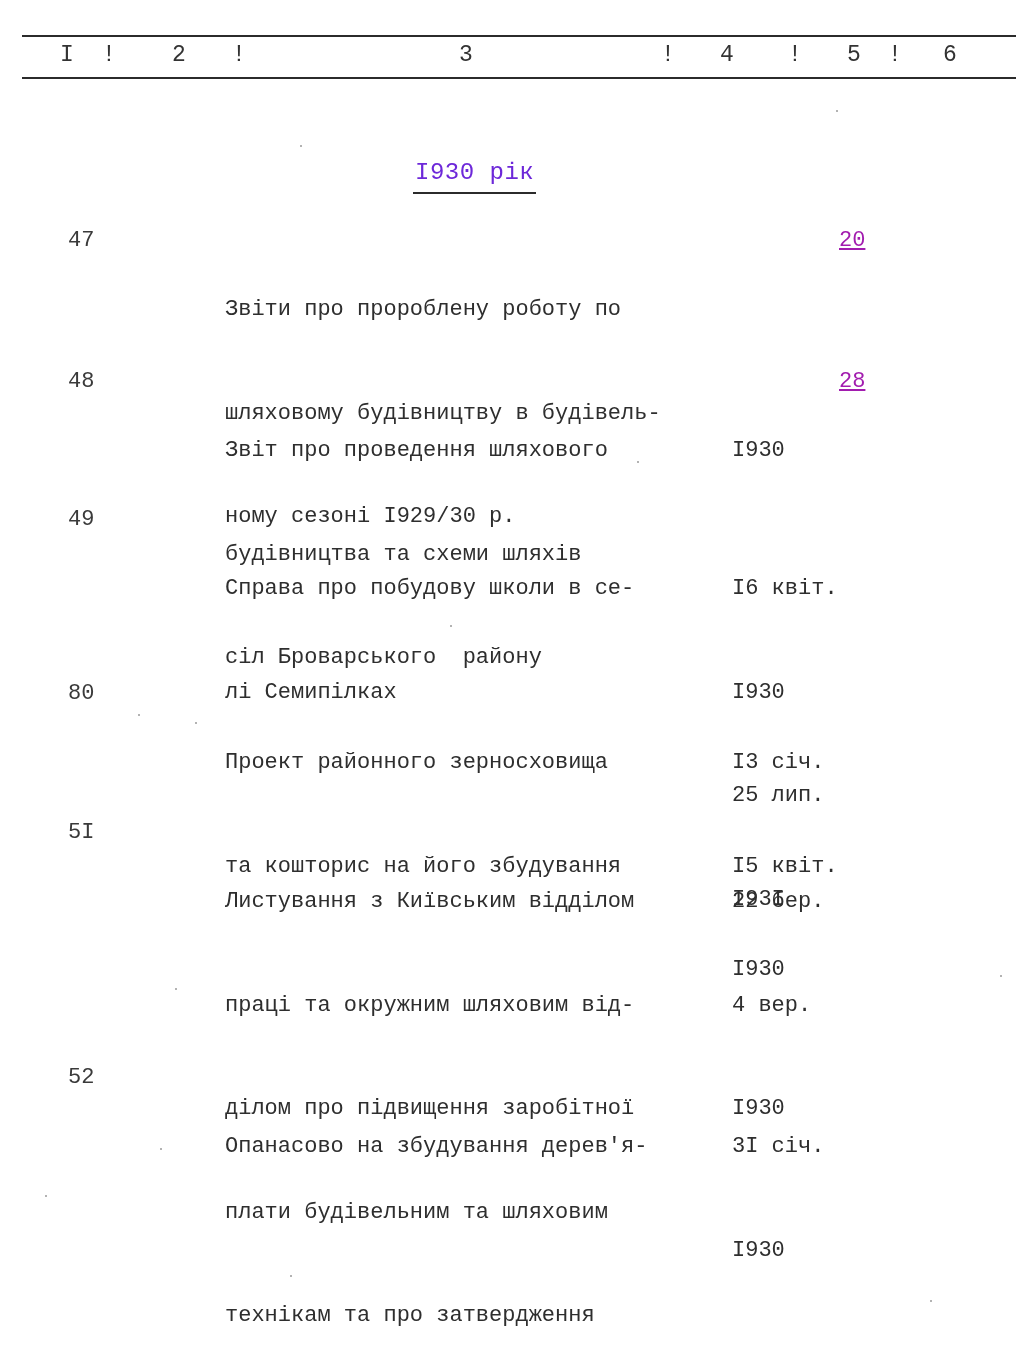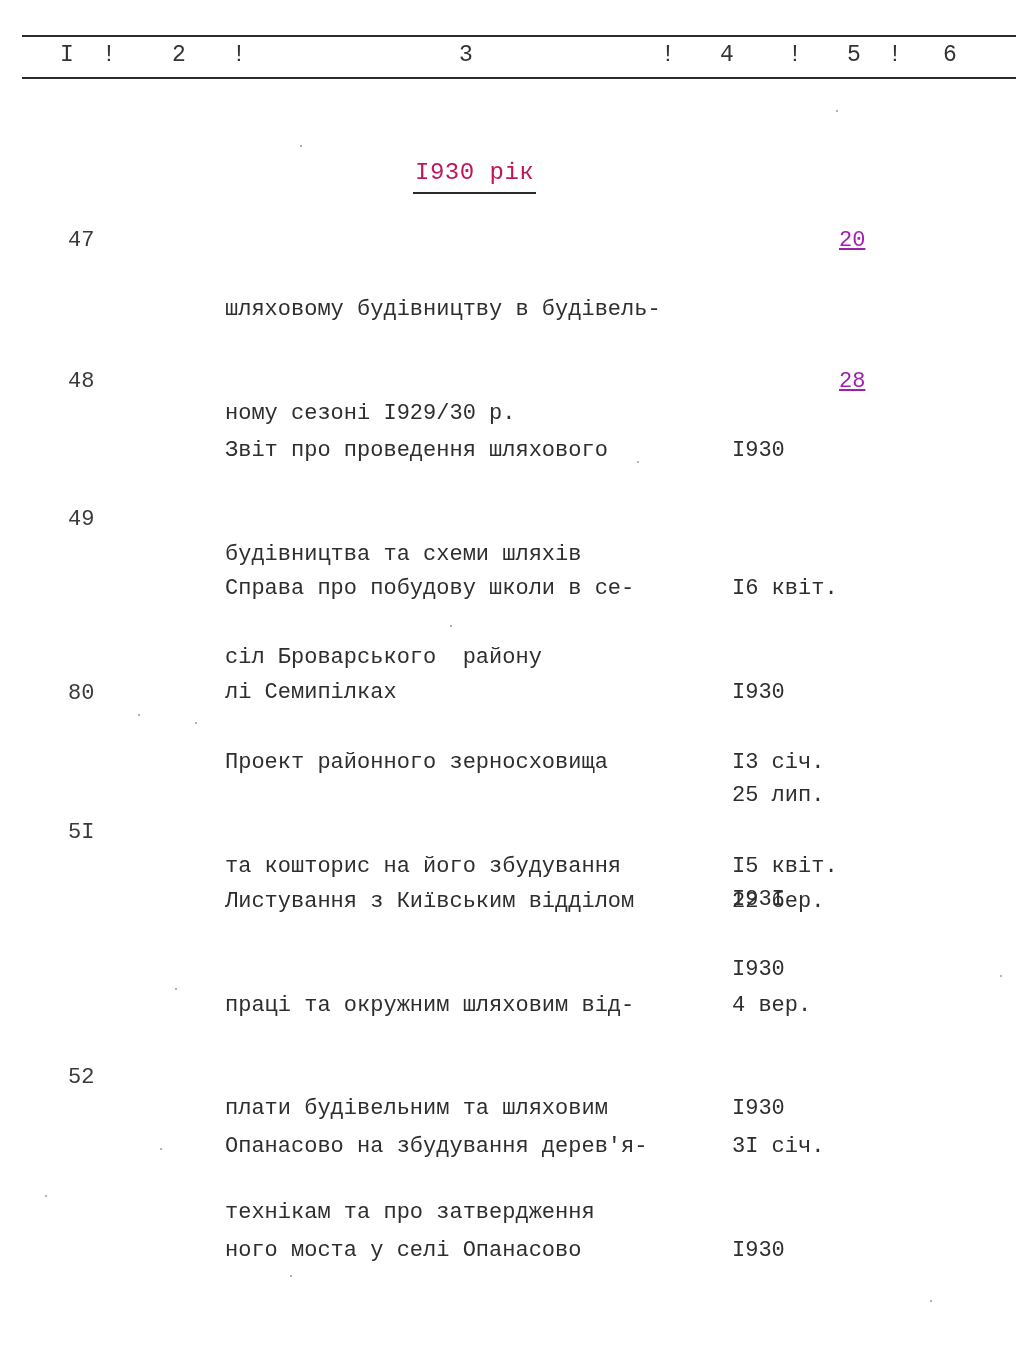--- a/index.html
+++ b/index.html
@@ -53,21 +53,21 @@
 
     .year-heading {
       position: absolute;
       top: 157px;
       left: 413px;
       font-size: 24px;
       line-height: 32px;
       letter-spacing: 0.5px;
       padding: 0 2px 3px 2px;
       border-bottom: 2px solid #2b2b2b;
-      color: #be185d;
+      color: #6d28d9;
     }
 
     .entry {
       position: absolute;
       left: 0;
       width: 1024px;
       font-size: 22px;
       line-height: 34.5px;
     }
     .entry .num {
@@ -132,20 +132,21 @@
     <span class="hcell" style="left:943px">6</span>
   </div>
 
   <div class="rule bottom"></div>
 
   <div class="year-heading">I930 рік</div>
 
   <div class="entry" style="top:224px">
     <span class="num">47</span>
     <div class="desc">
+      <div>Звіти про пророблену роботу по</div>
       <div>шляховому будівництву в будівель-</div>
       <div>ному сезоні I929/30 р.</div>
     </div>
     <span class="sheets">20</span>
   </div>
 
   <div class="entry" style="top:365px">
     <span class="num">48</span>
     <div class="desc">
       <div>Звіт про проведення шляхового</div>
@@ -183,36 +184,36 @@
       <div>I5 квіт.</div>
       <div>I930</div>
     </div>
   </div>
 
   <div class="entry" style="top:816px">
     <span class="num">5I</span>
     <div class="desc">
       <div>Листування з Київським відділом</div>
       <div>праці та окружним шляховим від-</div>
+      <div>ділом про підвищення заробітної</div>
       <div>плати будівельним та шляховим</div>
       <div>технікам та про затвердження</div>
       
     </div>
     <div class="dates">
       <div>22 бер.</div>
       <div>4 вер.</div>
       <div>I930</div>
     </div>
   </div>
 
   <div class="entry" style="top:1061px">
     <span class="num">52</span>
     <div class="desc">
       <div>Опанасово на збудування дерев'я-</div>
-      <div>ного моста у селі Опанасово</div>
     </div>
     <div class="dates">
       <div>3I січ.</div>
       <div>I930</div>
     </div>
   </div>
 
   <span class="speck" style="left:300px;top:145px"></span>
   <span class="speck" style="left:836px;top:110px"></span>
   <span class="speck" style="left:138px;top:714px"></span>

